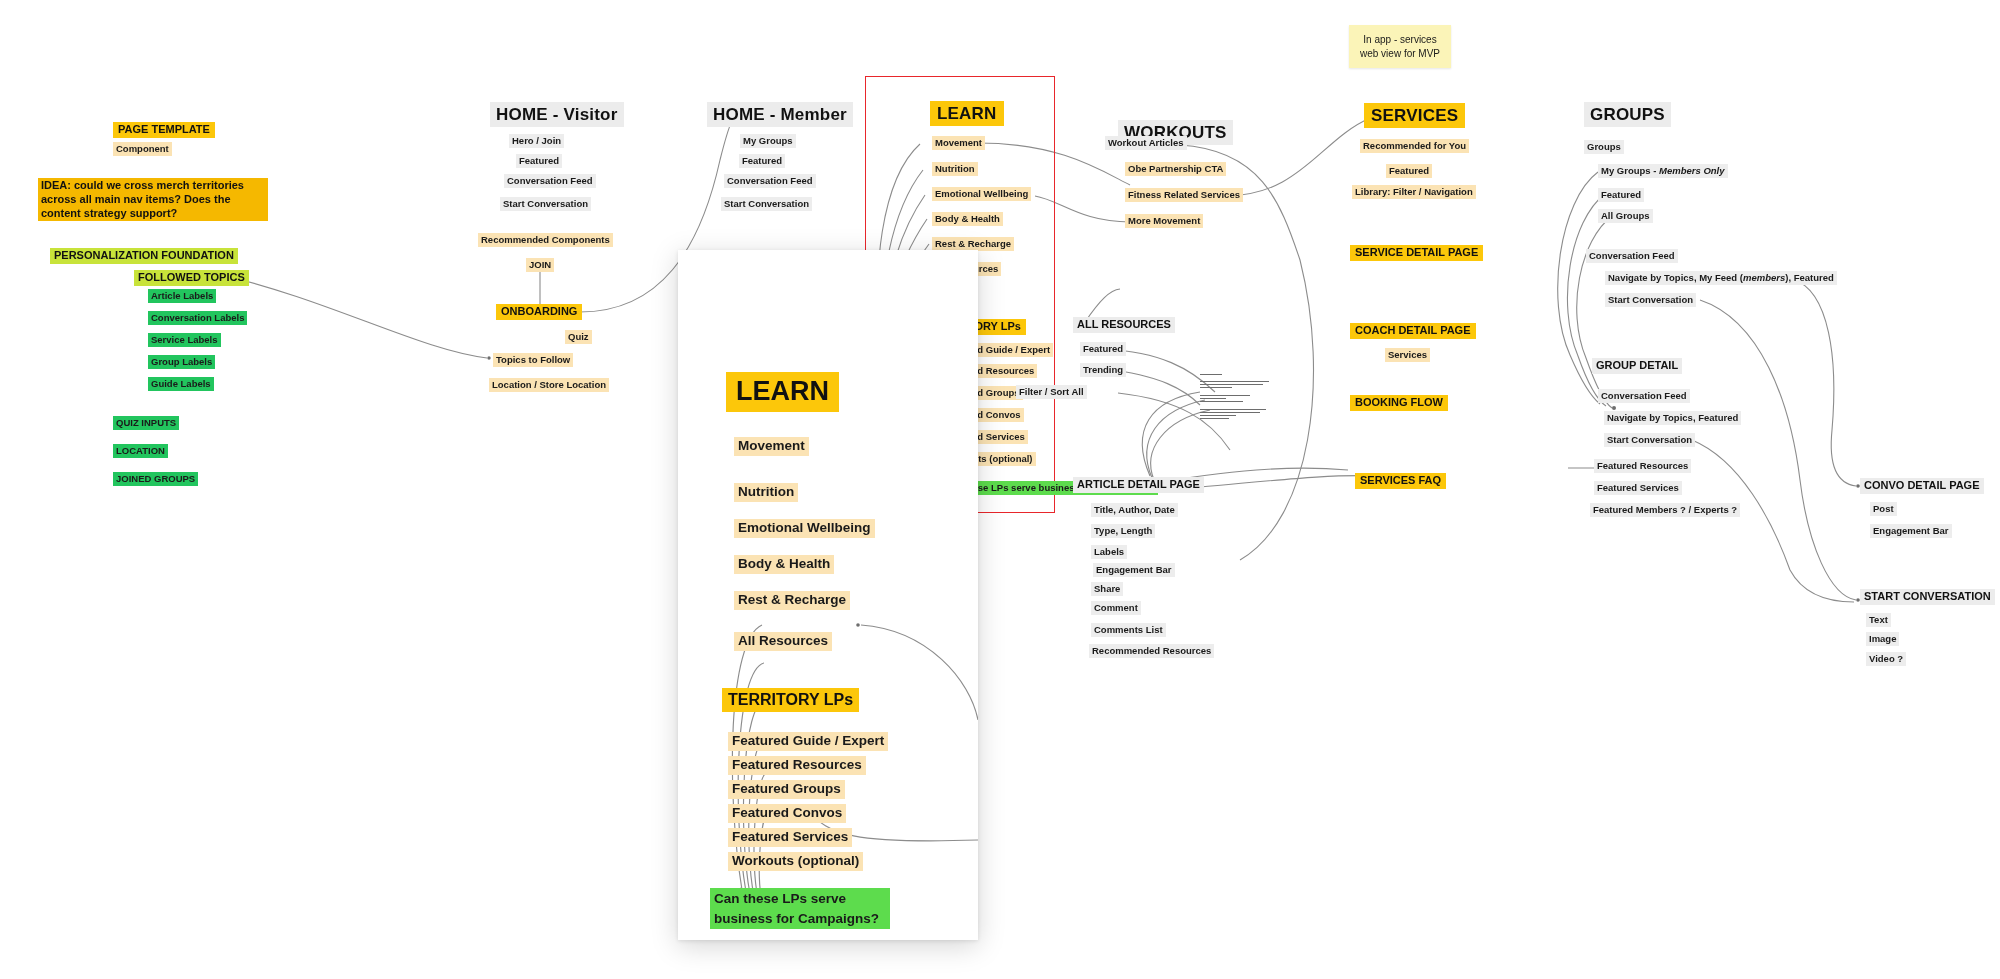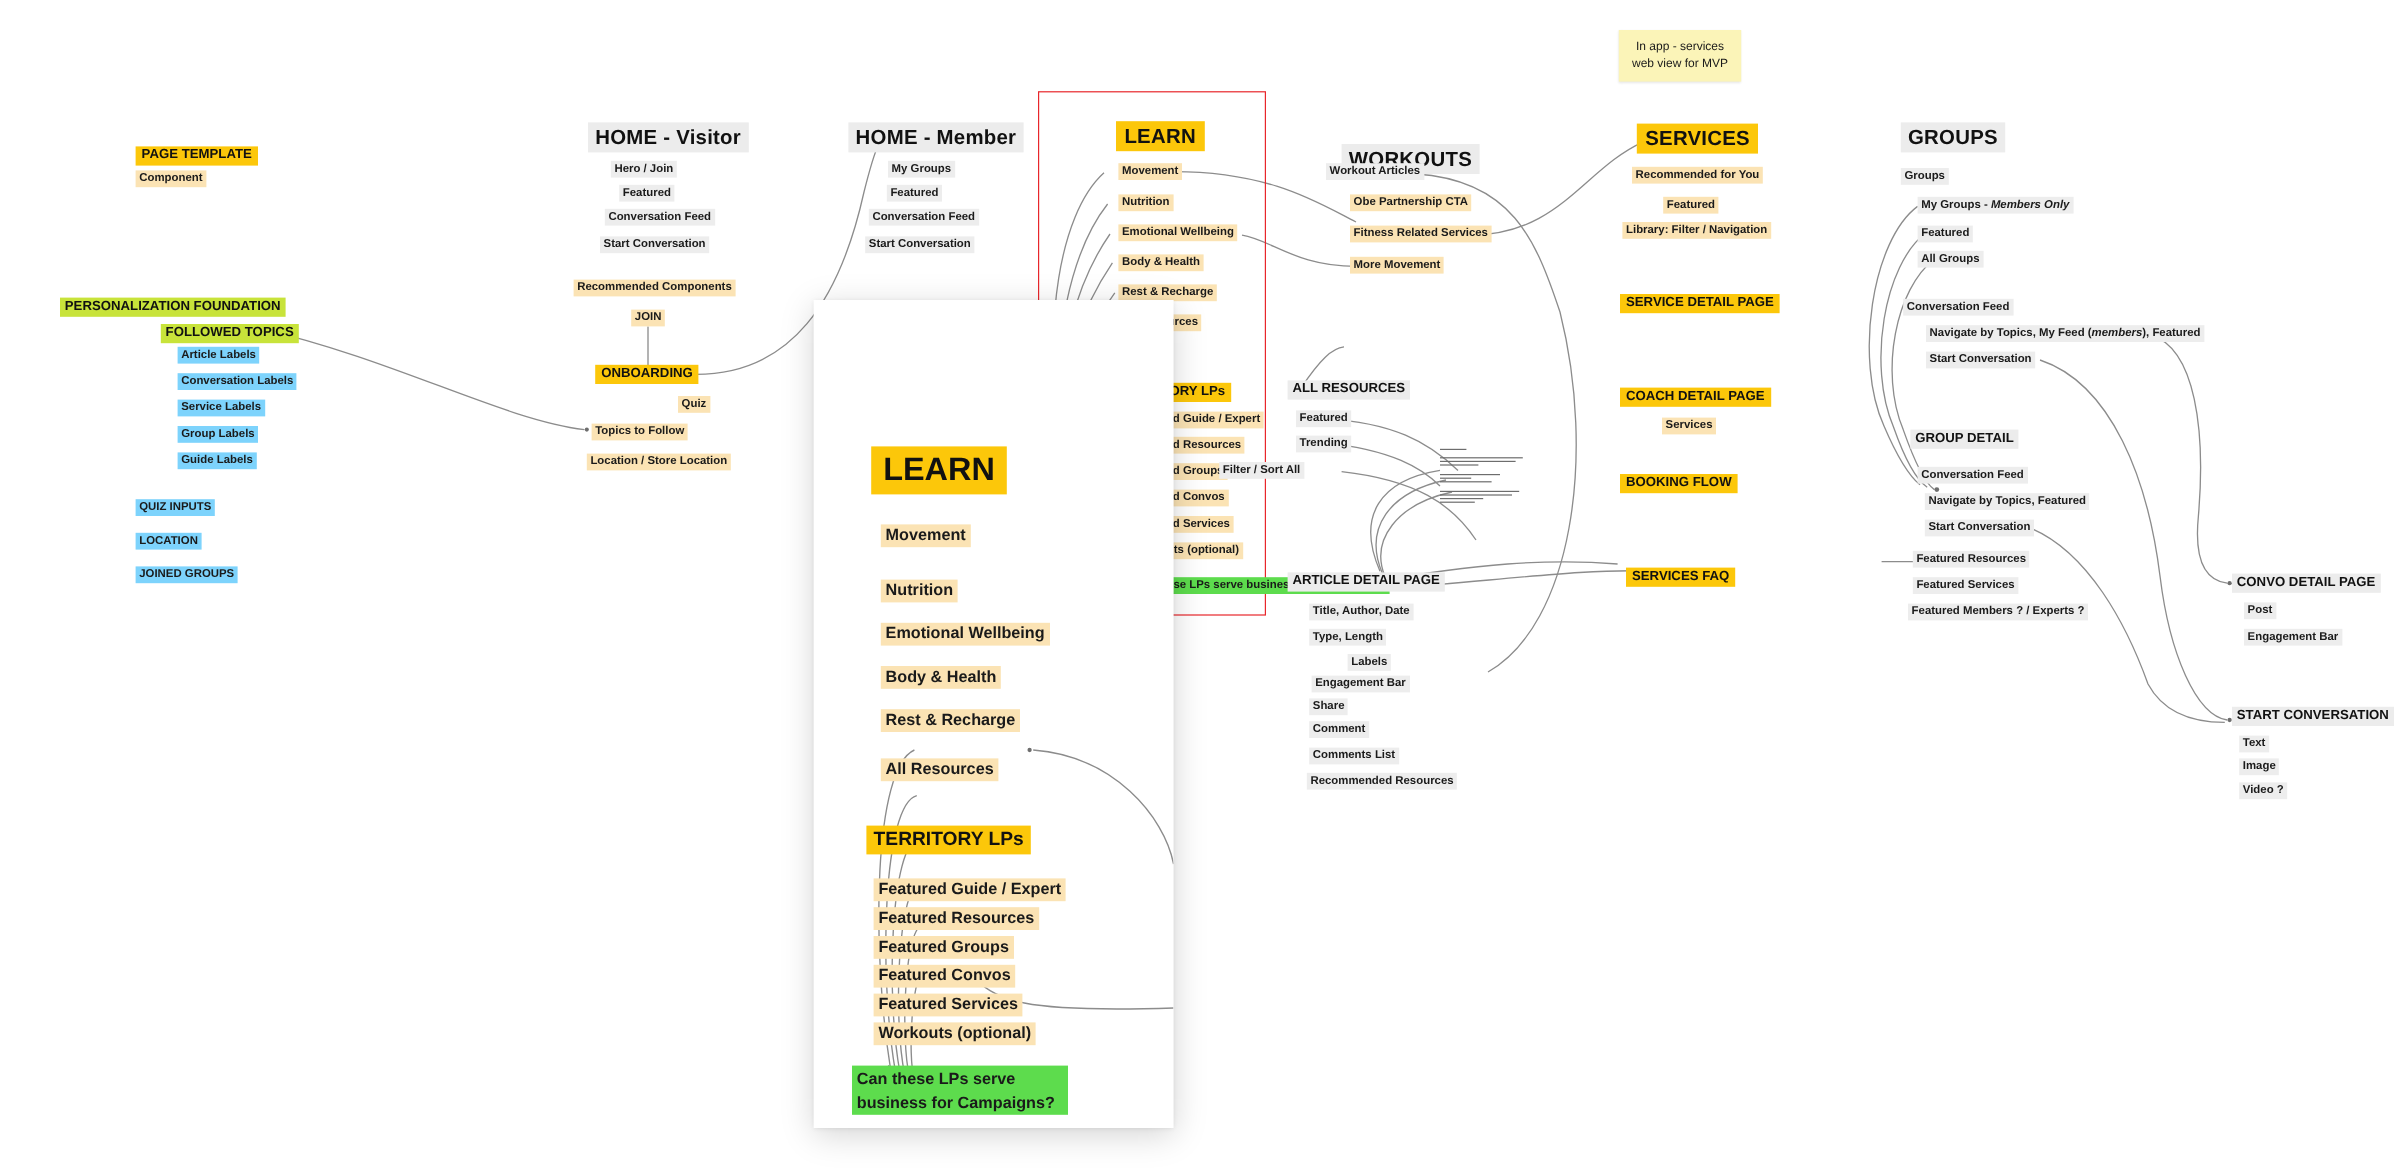--- a/index.html
+++ b/index.html
@@ -38,21 +38,21 @@
   .h1 > span { background: #ececec; padding: 2px 6px; }
   .h1-y > span { background: #fcc70a; padding: 2px 7px; }
 
   .h2 { font-size: 11px; font-weight: 700; color: #111; }
   .h2 > span { background: #ececec; padding: 1px 4px; }
   .h2-y > span { background: #fcc70a; padding: 1px 5px; }
 
   .leaf { font-size: 9.5px; font-weight: 700; color: #1a1a1a; }
   .leaf > span { background: #ededed; padding: 1px 3px; }
   .leaf-cream > span { background: #fbe3b4; }
-  .leaf-green > span { background: #7dd3fc; }
+  .leaf-green > span { background: #22c55e; }
   .leaf-grass > span { background: #5ddc4d; }
 
   .note-yellow { font-size: 11px; font-weight: 700; color: #111; }
   .note-yellow > span { background: #f5b800; padding: 1px 3px; white-space: normal; }
 
   
   .sticky {
     position: absolute;
     background: #fbf4b8;
     font-size: 10px;
@@ -177,20 +177,23 @@
     <div style="width:40%"></div>
   </div>
 
   <div class="node h2 h2-y" style="left:113px; top:122px;">
     <span>PAGE TEMPLATE</span>
   </div>
   <div class="node leaf leaf-cream" style="left:113px; top:142px;">
     <span>Component</span>
   </div>
 
+  <div class="node note-yellow" style="left:38px; top:178px; width:230px; white-space:normal;">
+    <span>IDEA: could we cross merch territories across all main nav items? Does the content strategy support?</span>
+  </div>
 
   <div class="node h2" style="left:50px; top:248px;">
     <span class="leaf-green" style="background:#c8e33a;padding:1px 4px;">PERSONALIZATION FOUNDATION</span>
   </div>
   <div class="node h2" style="left:110px; top:270px;padding-left:24px;">
     <span style="background:#c8e33a;padding:1px 4px;">FOLLOWED TOPICS</span>
   </div>
 
   <div class="node leaf leaf-green" style="left:148px; top:289px;">
     <span>Article Labels</span></div>
@@ -304,21 +307,21 @@
   <div class="node leaf" style="left:1016px; top:385px;">
     <span>Filter / Sort All</span></div>
 
   <div class="node h2" style="left:1073px; top:477px;">
     <span>ARTICLE DETAIL PAGE</span>
   </div>
   <div class="node leaf" style="left:1091px; top:503px;">
     <span>Title, Author, Date</span></div>
   <div class="node leaf" style="left:1091px; top:524px;">
     <span>Type, Length</span></div>
-  <div class="node leaf" style="left:1091px; top:545px;margin-left:32px;">
+  <div class="node leaf" style="left:1091px; top:545px;">
     <span>Labels</span></div>
   <div class="node leaf" style="left:1093px; top:563px;">
     <span>Engagement Bar</span></div>
   <div class="node leaf" style="left:1091px; top:582px;">
     <span>Share</span></div>
   <div class="node leaf" style="left:1091px; top:601px;">
     <span>Comment</span></div>
   <div class="node leaf" style="left:1091px; top:623px;">
     <span>Comments List</span></div>
   <div class="node leaf" style="left:1089px; top:644px;">

